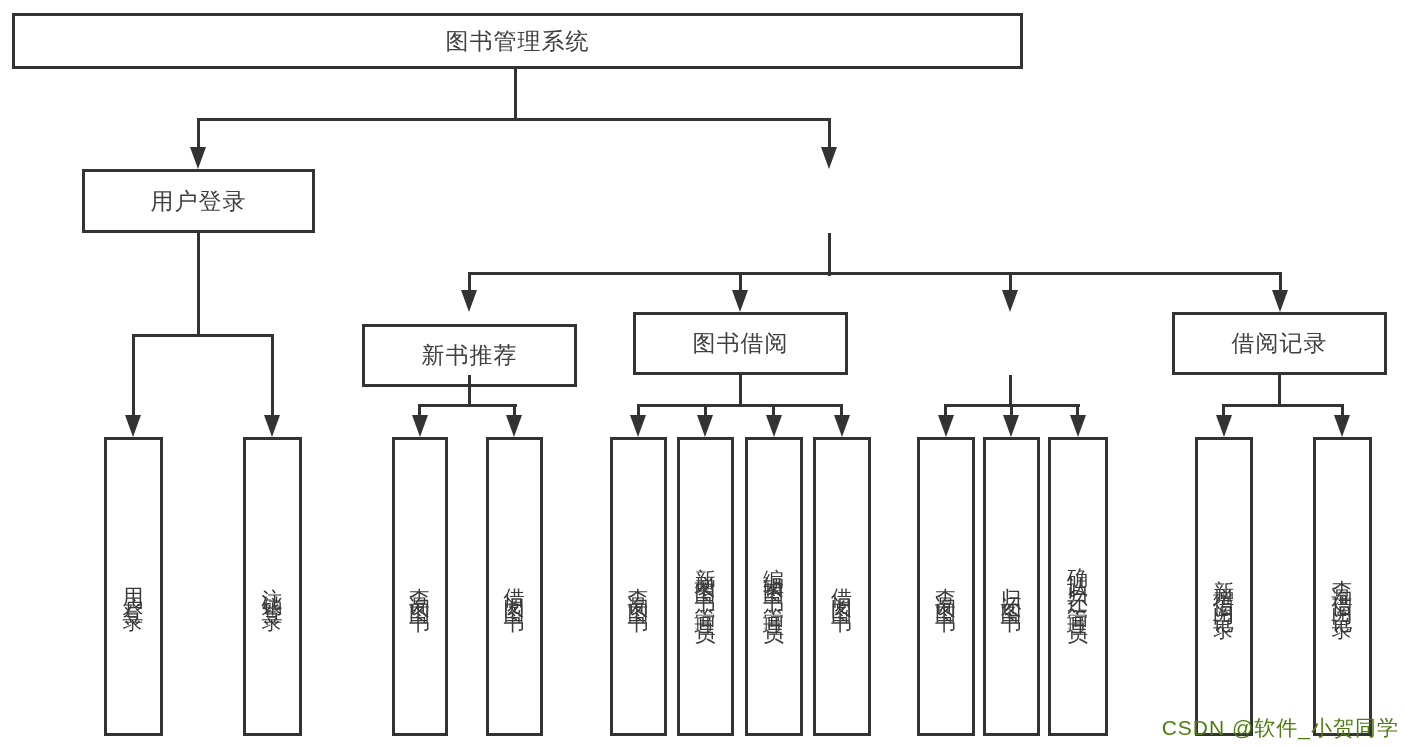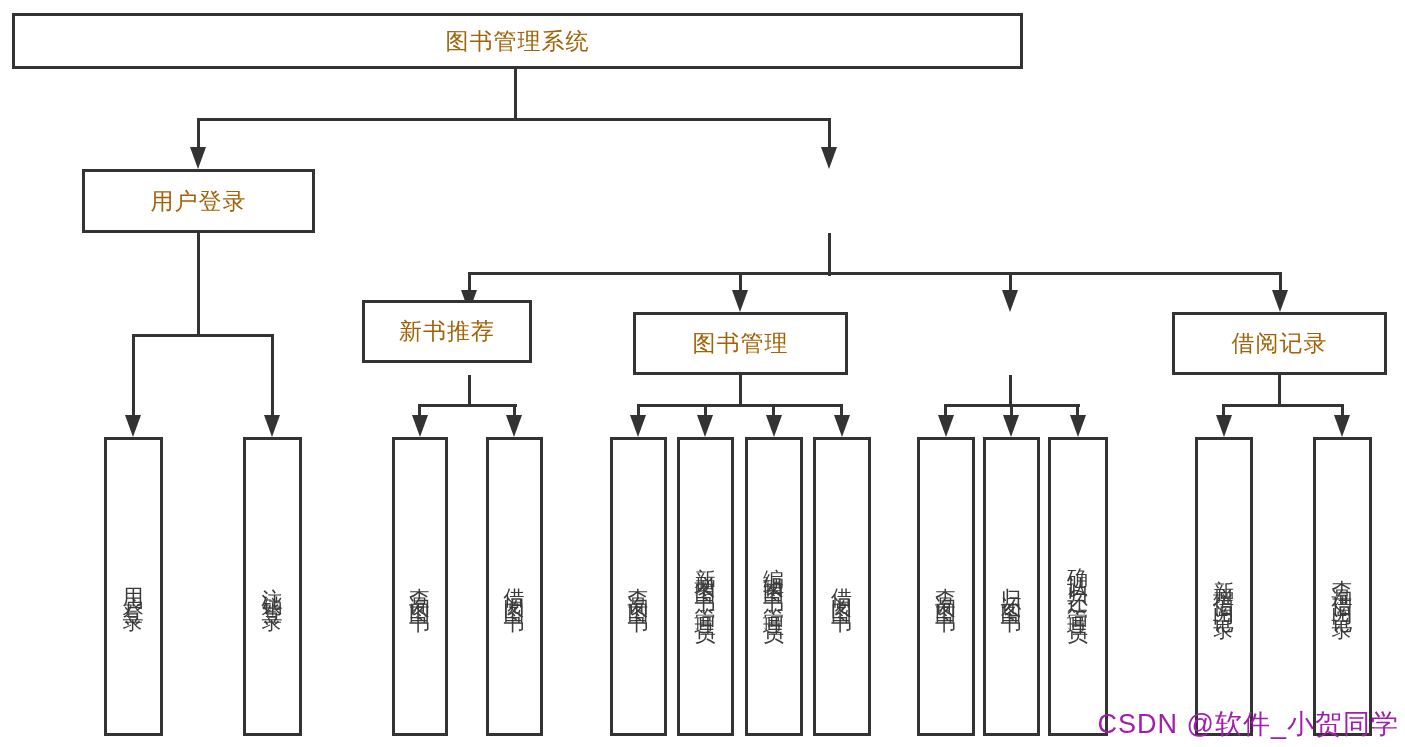--- a/index.html
+++ b/index.html
@@ -17,21 +17,21 @@
     box-sizing: border-box;
     border: 3px solid #333333;
     background: #ffffff;
     display: flex;
     align-items: center;
     justify-content: center;
   }
   .hlabel {
     font-size: 23px;
     letter-spacing: 1px;
-    color: #a16207;
+    color: #404040;
     white-space: nowrap;
   }
   .vlabel {
     writing-mode: vertical-rl;
     text-orientation: mixed;
     font-size: 21px;
     letter-spacing: 8px;
     line-height: 1;
     color: #3a3a3a;
     white-space: nowrap;
@@ -45,22 +45,22 @@
     width: 0;
     height: 0;
     border-left: 8px solid transparent;
     border-right: 8px solid transparent;
     border-top: 22px solid #333333;
   }
   .watermark {
     position: absolute;
     right: 6px;
     bottom: 5px;
-    font-size: 27px;
-    color: #a21caf;
+    font-size: 21px;
+    color: #4d7c0f;
     letter-spacing: 1px;
     white-space: nowrap;
   }
 </style>
 </head>
 <body>
 
 <div class="canvas">
 
   <div class="box" style="left:12px;top:13px;width:1011px;height:56px">
@@ -89,25 +89,25 @@
   <div class="line" style="left:468px;top:272px;width:814px;height:3px"></div>
   <div class="line" style="left:468px;top:272px;width:3px;height:20px"></div>
   <div class="ah" style="left:461px;top:290px"></div>
   <div class="line" style="left:739px;top:272px;width:3px;height:20px"></div>
   <div class="ah" style="left:732px;top:290px"></div>
   <div class="line" style="left:1009px;top:272px;width:3px;height:20px"></div>
   <div class="ah" style="left:1002px;top:290px"></div>
   <div class="line" style="left:1279px;top:272px;width:3px;height:20px"></div>
   <div class="ah" style="left:1272px;top:290px"></div>
 
-  <div class="box" style="left:362px;top:300px;width:170px;height:63px">
+  <div class="box" style="left:362px;top:324px;width:215px;height:63px">
     <span class="hlabel">新书推荐</span>
   </div>
   <div class="box" style="left:633px;top:312px;width:215px;height:63px">
-    <span class="hlabel">图书管理</span>
+    <span class="hlabel">图书借阅</span>
   </div>
   <div class="box" style="left:1172px;top:312px;width:215px;height:63px">
     <span class="hlabel">借阅记录</span>
   </div>
 
   <div class="line" style="left:468px;top:375px;width:3px;height:32px"></div>
   <div class="line" style="left:418px;top:404px;width:99px;height:3px"></div>
   <div class="line" style="left:418px;top:404px;width:3px;height:14px"></div>
   <div class="ah" style="left:412px;top:415px"></div>
   <div class="line" style="left:513px;top:404px;width:3px;height:14px"></div>

